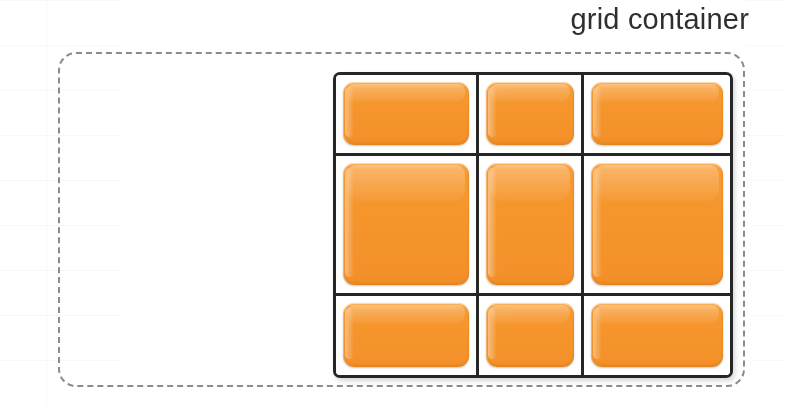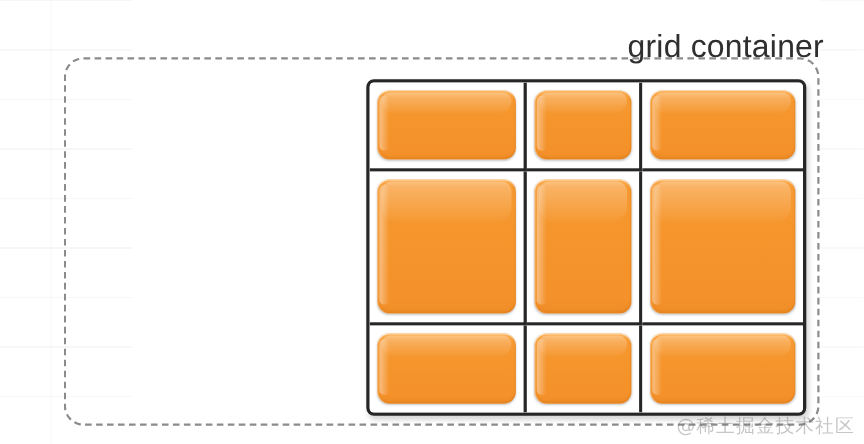--- a/index.html
+++ b/index.html
@@ -66,21 +66,20 @@
   .title {
     position: absolute;
     right: 36px;
     top: 2px;
     font-size: 29px;
     line-height: 34px;
     font-weight: 400;
     letter-spacing: 0.2px;
     color: #2f2f2f;
     white-space: nowrap;
-    margin-top: 24px;
   }
 
   
   .grid-container-box {
     position: absolute;
     left: 58px;
     top: 52px;
     width: 687px;
     height: 335px;
     box-sizing: border-box;
@@ -220,15 +219,14 @@
     </div>
     <div class="cell row-last">
       <div class="item"></div>
     </div>
     <div class="cell col-last row-last">
       <div class="item"></div>
     </div>
 
   </div>
 
-  <div class="watermark">@稀土掘金技术社区</div>
 
 </div>
 
 </body></html>

